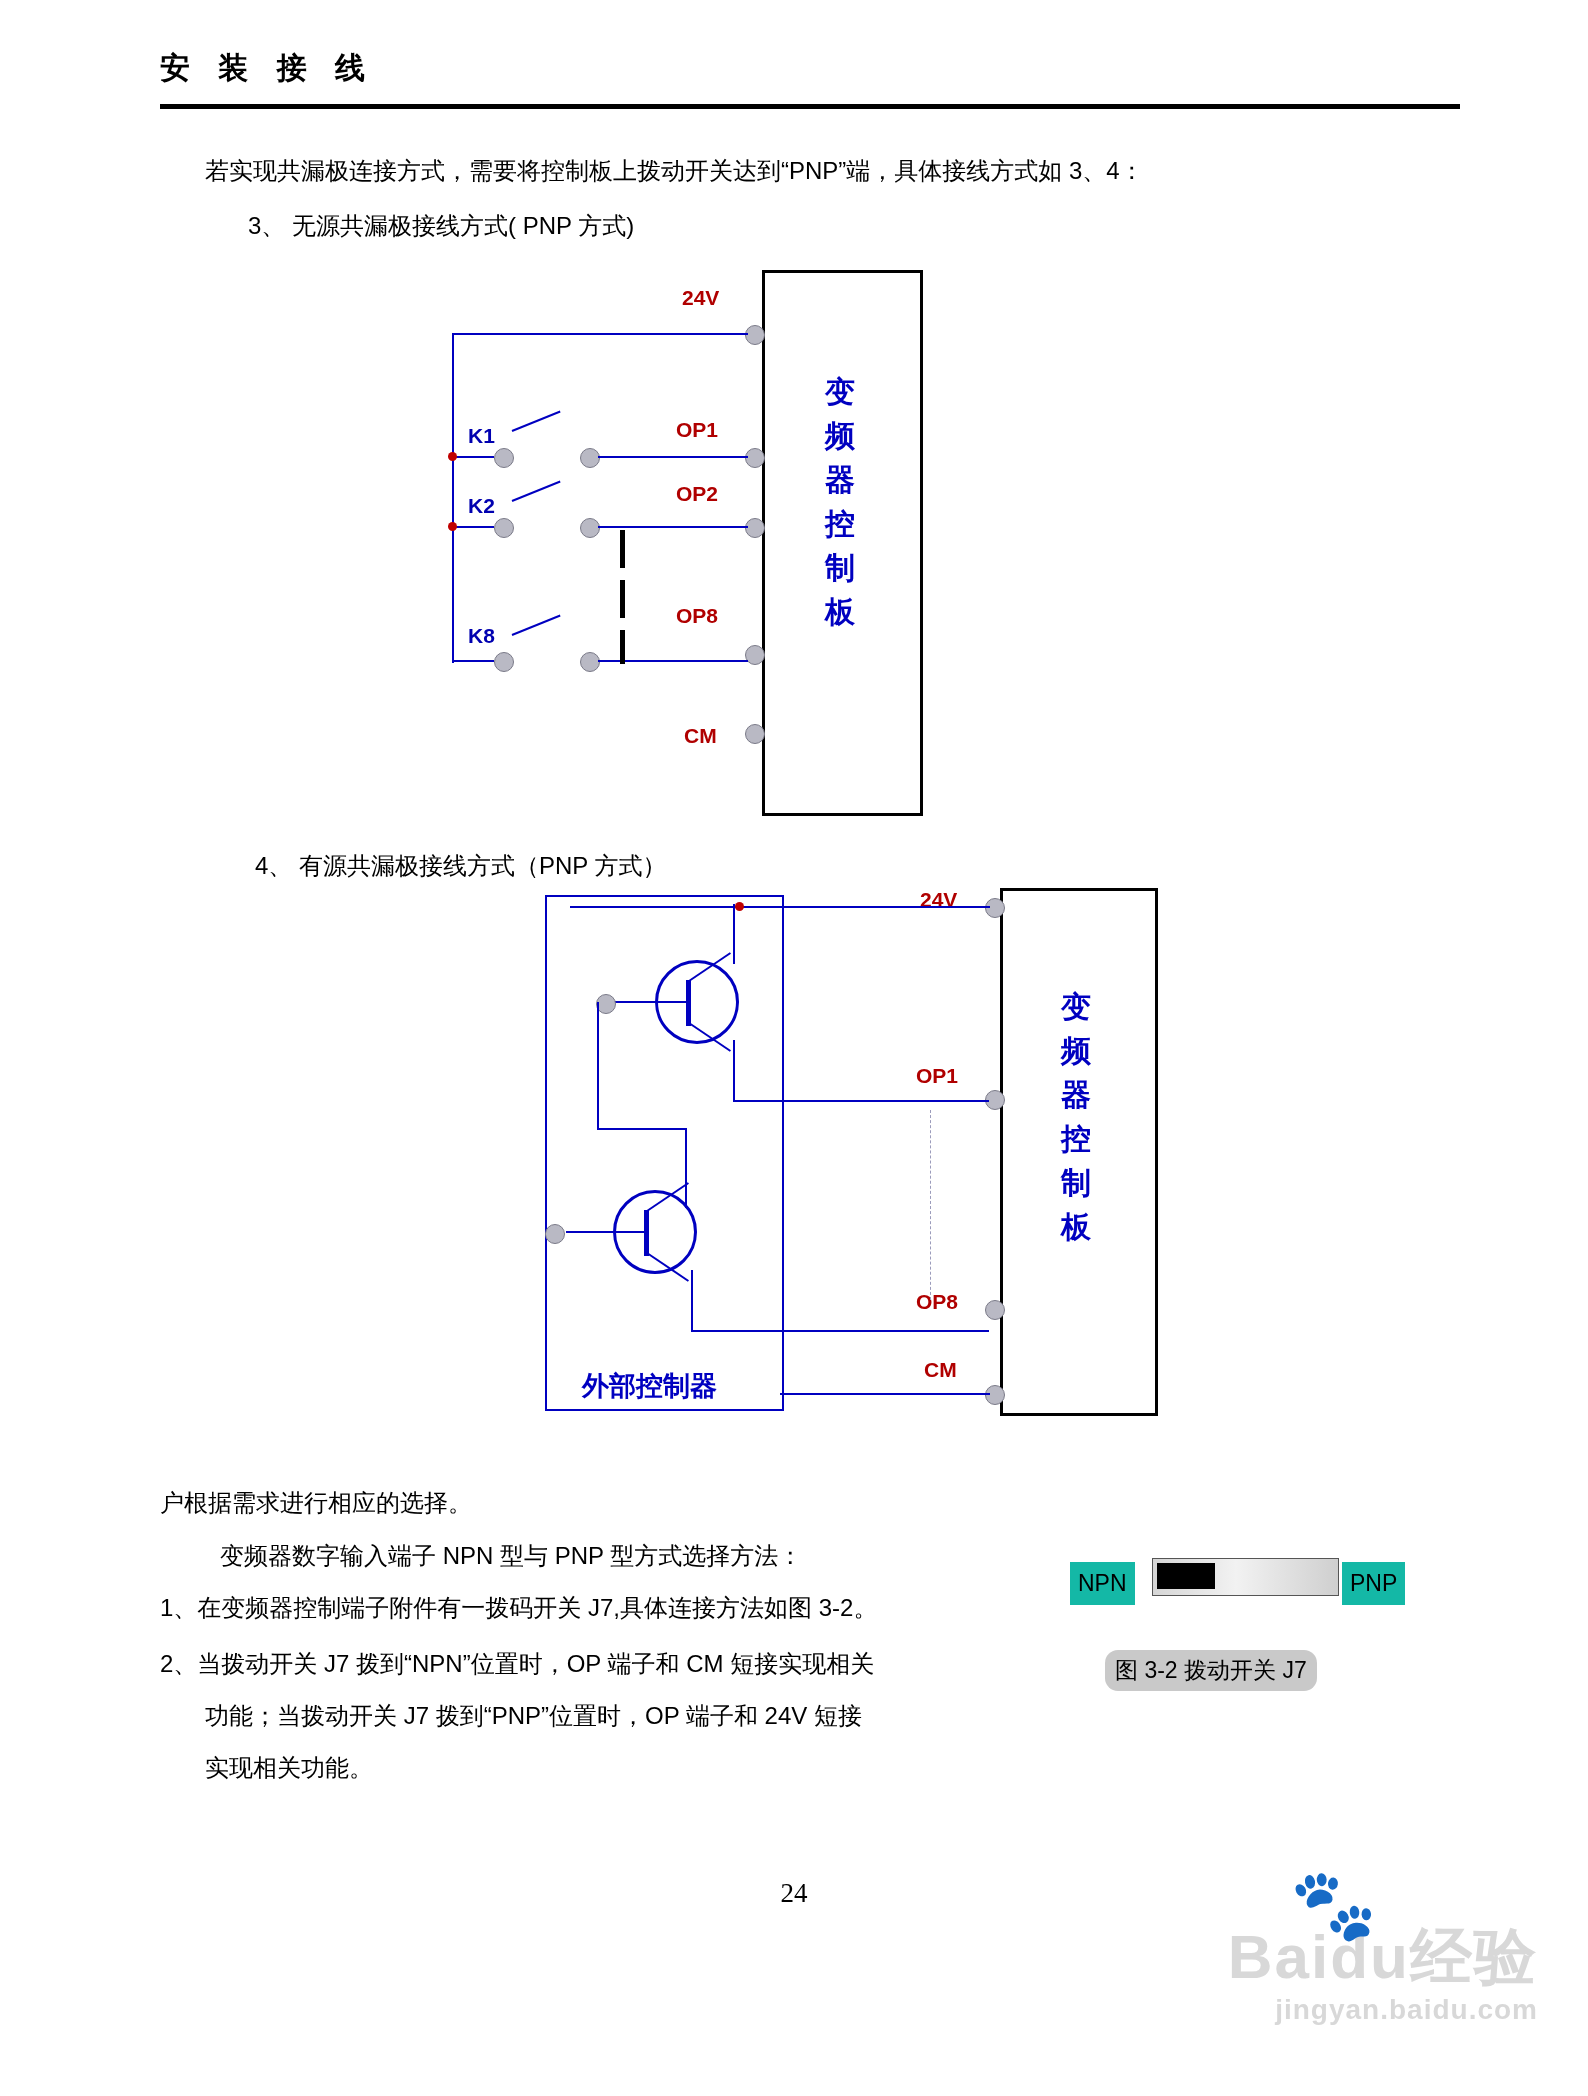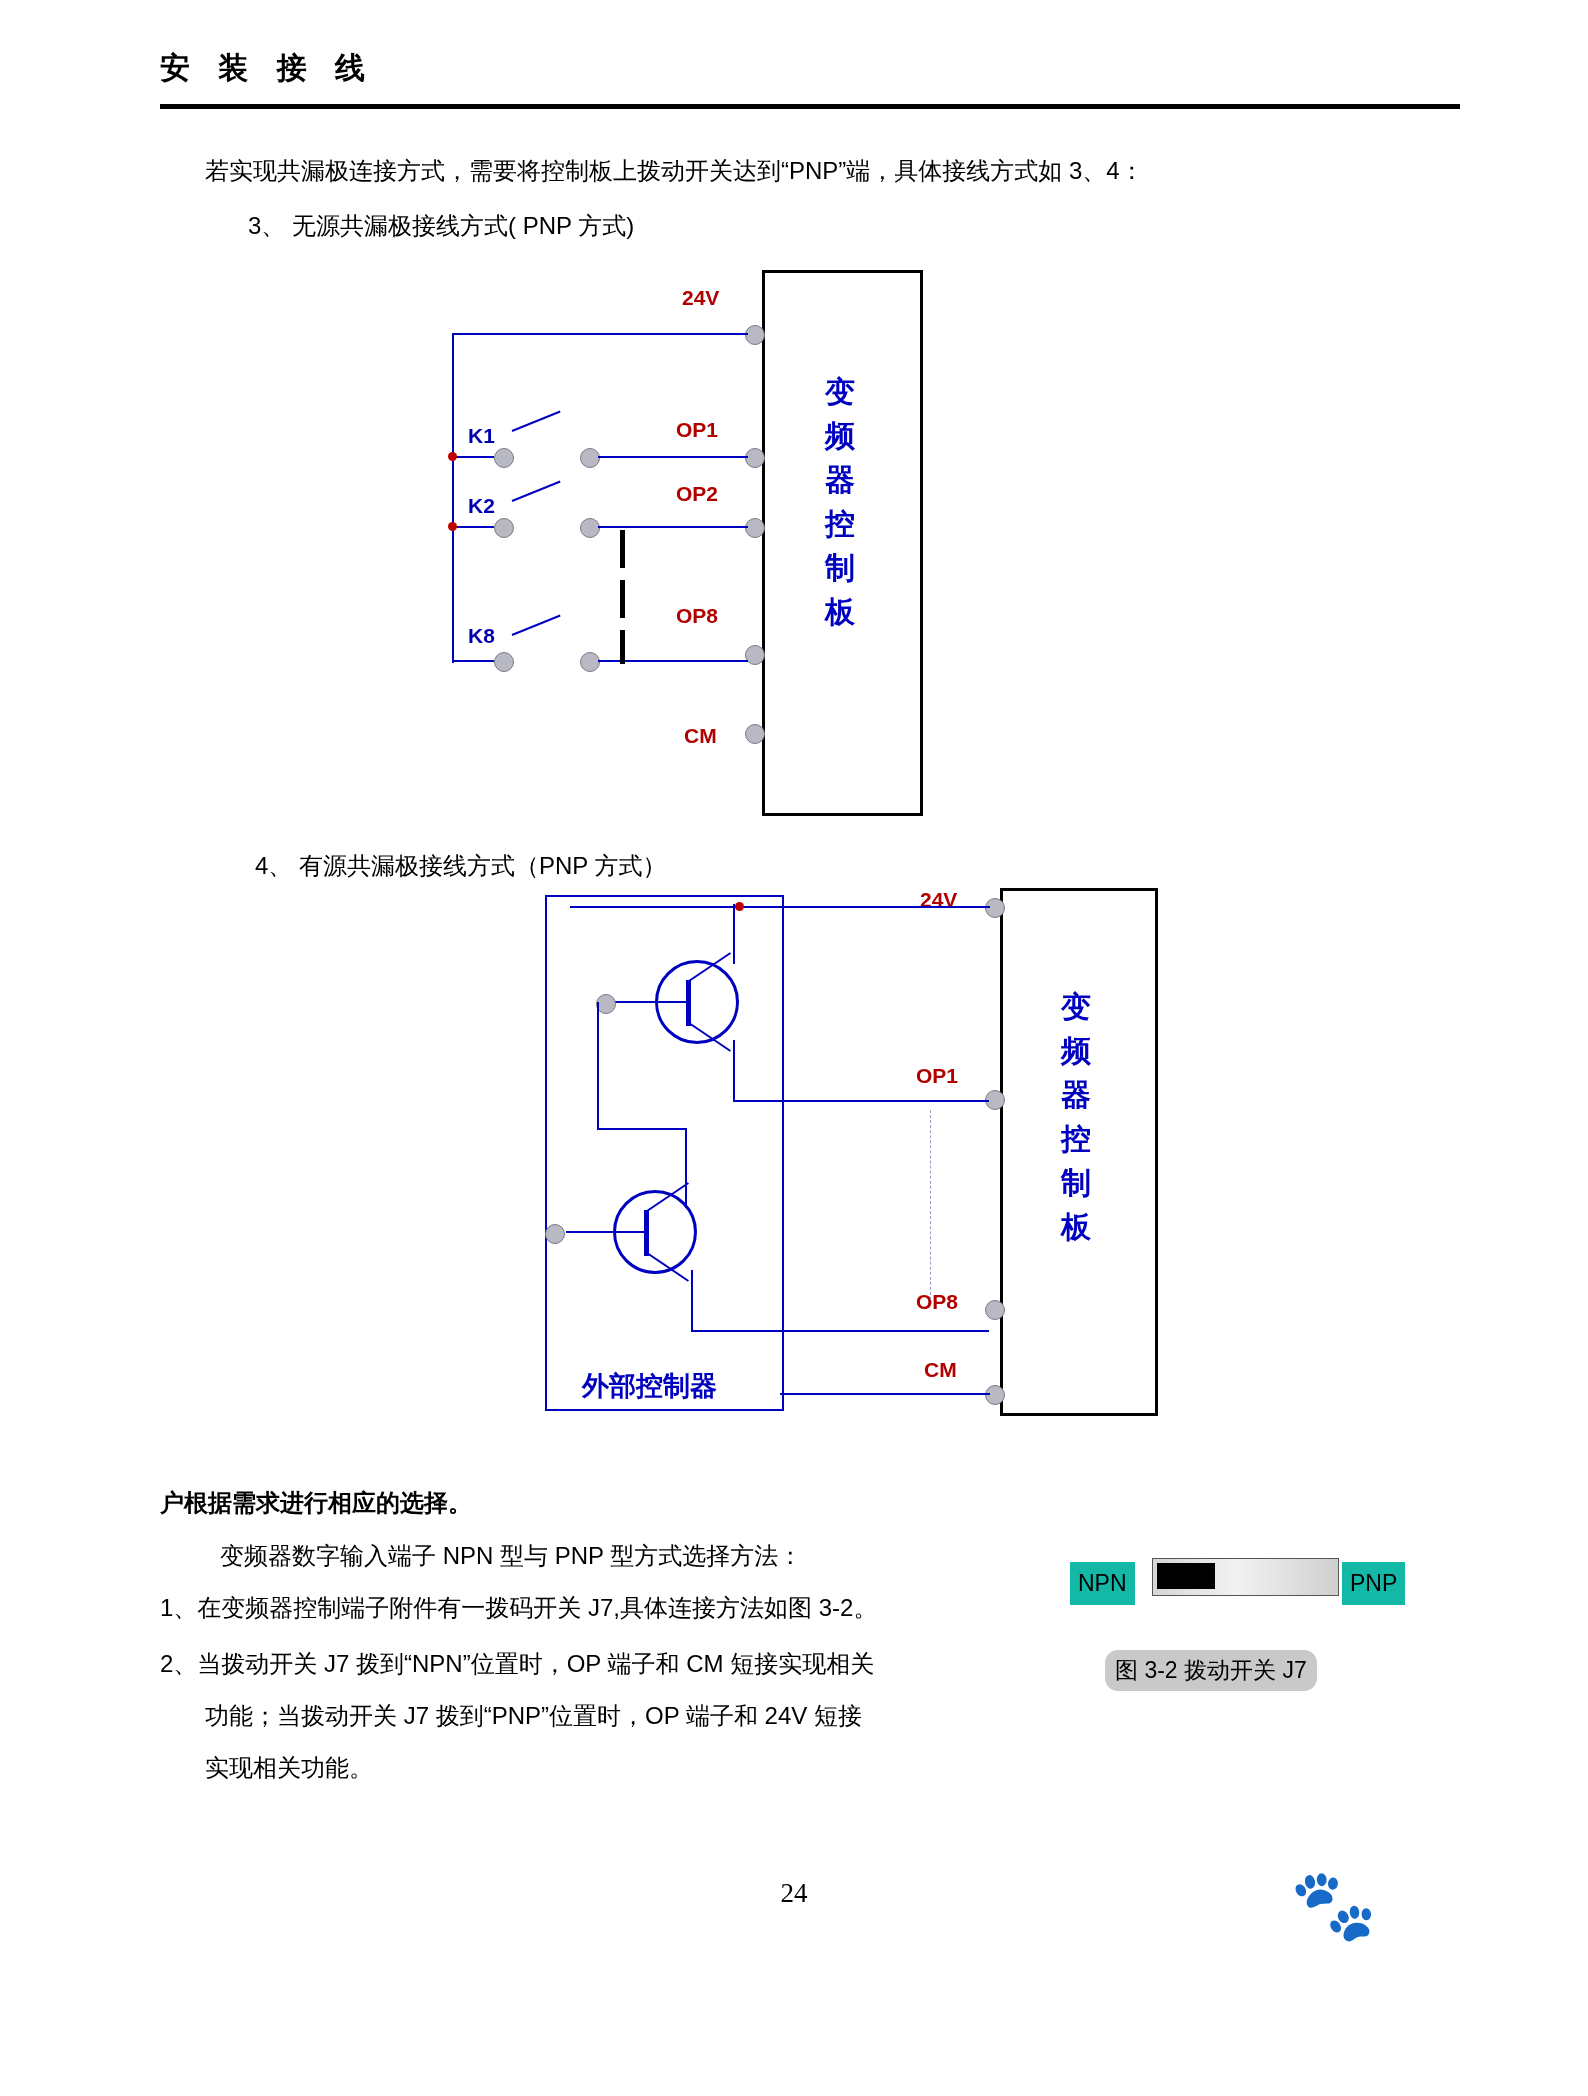--- a/index.html
+++ b/index.html
@@ -234,33 +234,37 @@
     <div class="tr-line" style="left:647px;top:1210px;width:50px;height:2px;transform:rotate(-34deg);transform-origin:left center;"></div>
     <div class="tr-line" style="left:647px;top:1252px;width:50px;height:2px;transform:rotate(34deg);transform-origin:left center;"></div>
     <div class="tr-line" style="left:691px;top:1270px;width:2px;height:62px;"></div>
     <div class="wire wire-h" style="left:691px;top:1330px;width:298px;"></div>
 
     <div style="position:absolute;left:930px;top:1110px;width:1px;height:190px;border-left:1px dashed #9b9bbb;"></div>
 
     <div class="wire wire-h" style="left:780px;top:1393px;width:210px;"></div>
   </div>
 
-  <div class="p" style="left:160px;top:1487px;font-weight:bold;">户根据需求进行相应的选择。</div>
+  <div class="p" style="left:160px;top:1487px;">户根据需求进行相应的选择。</div>
   <div class="p" style="left:220px;top:1540px;">变频器数字输入端子 NPN 型与 PNP 型方式选择方法：</div>
   <div class="p" style="left:160px;top:1592px;">1、在变频器控制端子附件有一拨码开关 J7,具体连接方法如图 3-2。</div>
   <div class="p" style="left:160px;top:1648px;">2、当拨动开关 J7 拨到“NPN”位置时，OP 端子和 CM 短接实现相关</div>
   <div class="p" style="left:205px;top:1700px;">功能；当拨动开关 J7 拨到“PNP”位置时，OP 端子和 24V 短接</div>
   <div class="p" style="left:205px;top:1752px;">实现相关功能。</div>
 
   <div class="sw-wrap" style="left:1070px;top:1550px;width:320px;height:180px;">
     <div class="sw-npn" style="left:0;top:12px;">NPN</div>
     <div class="sw-body" style="left:82px;top:8px;width:185px;height:36px;">
       <div class="sw-knob" style="left:4px;top:4px;width:58px;height:26px;"></div>
     </div>
     <div class="sw-pnp" style="left:272px;top:12px;">PNP</div>
     <div class="fig-cap" style="left:35px;top:100px;">图 3-2 拨动开关 J7</div>
   </div>
 
   <div class="pagenum">24</div>
 
+  <div class="wm">
+    <div class="wm1">Baidu经验</div>
+    <div class="wm2">jingyan.baidu.com</div>
+  </div>
   <div class="wm-paw">🐾</div>
 
 </div>
 
 </body></html>

